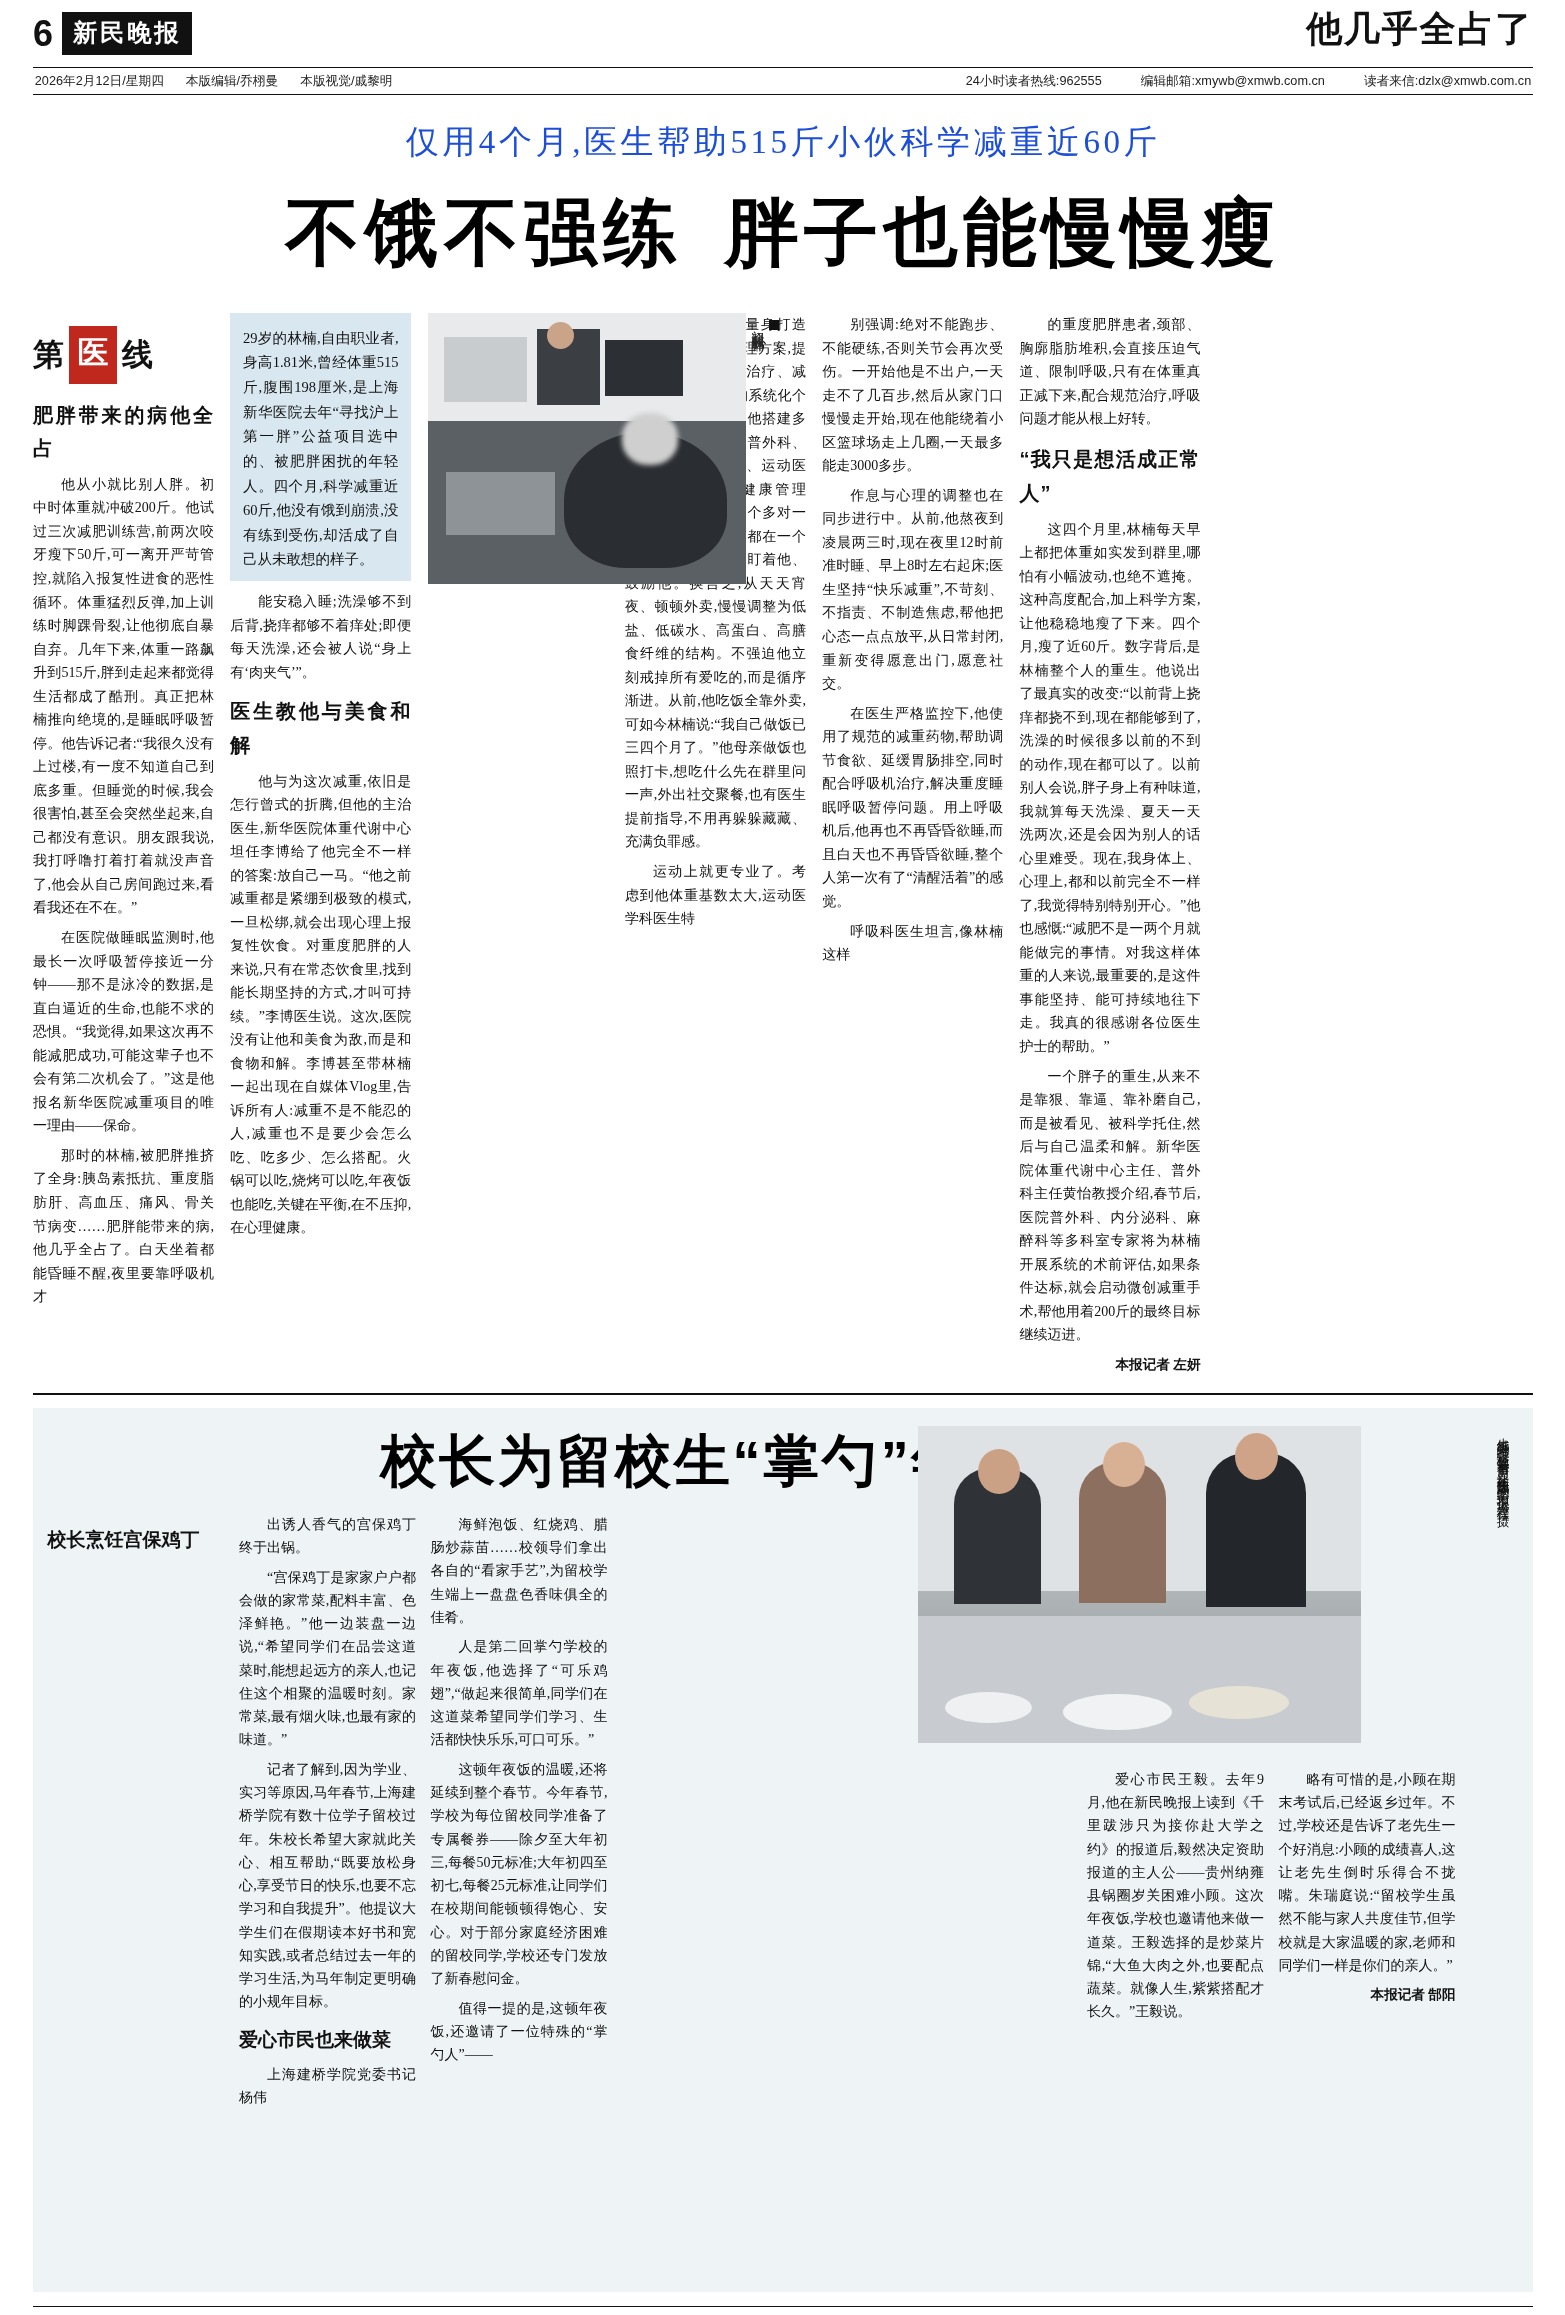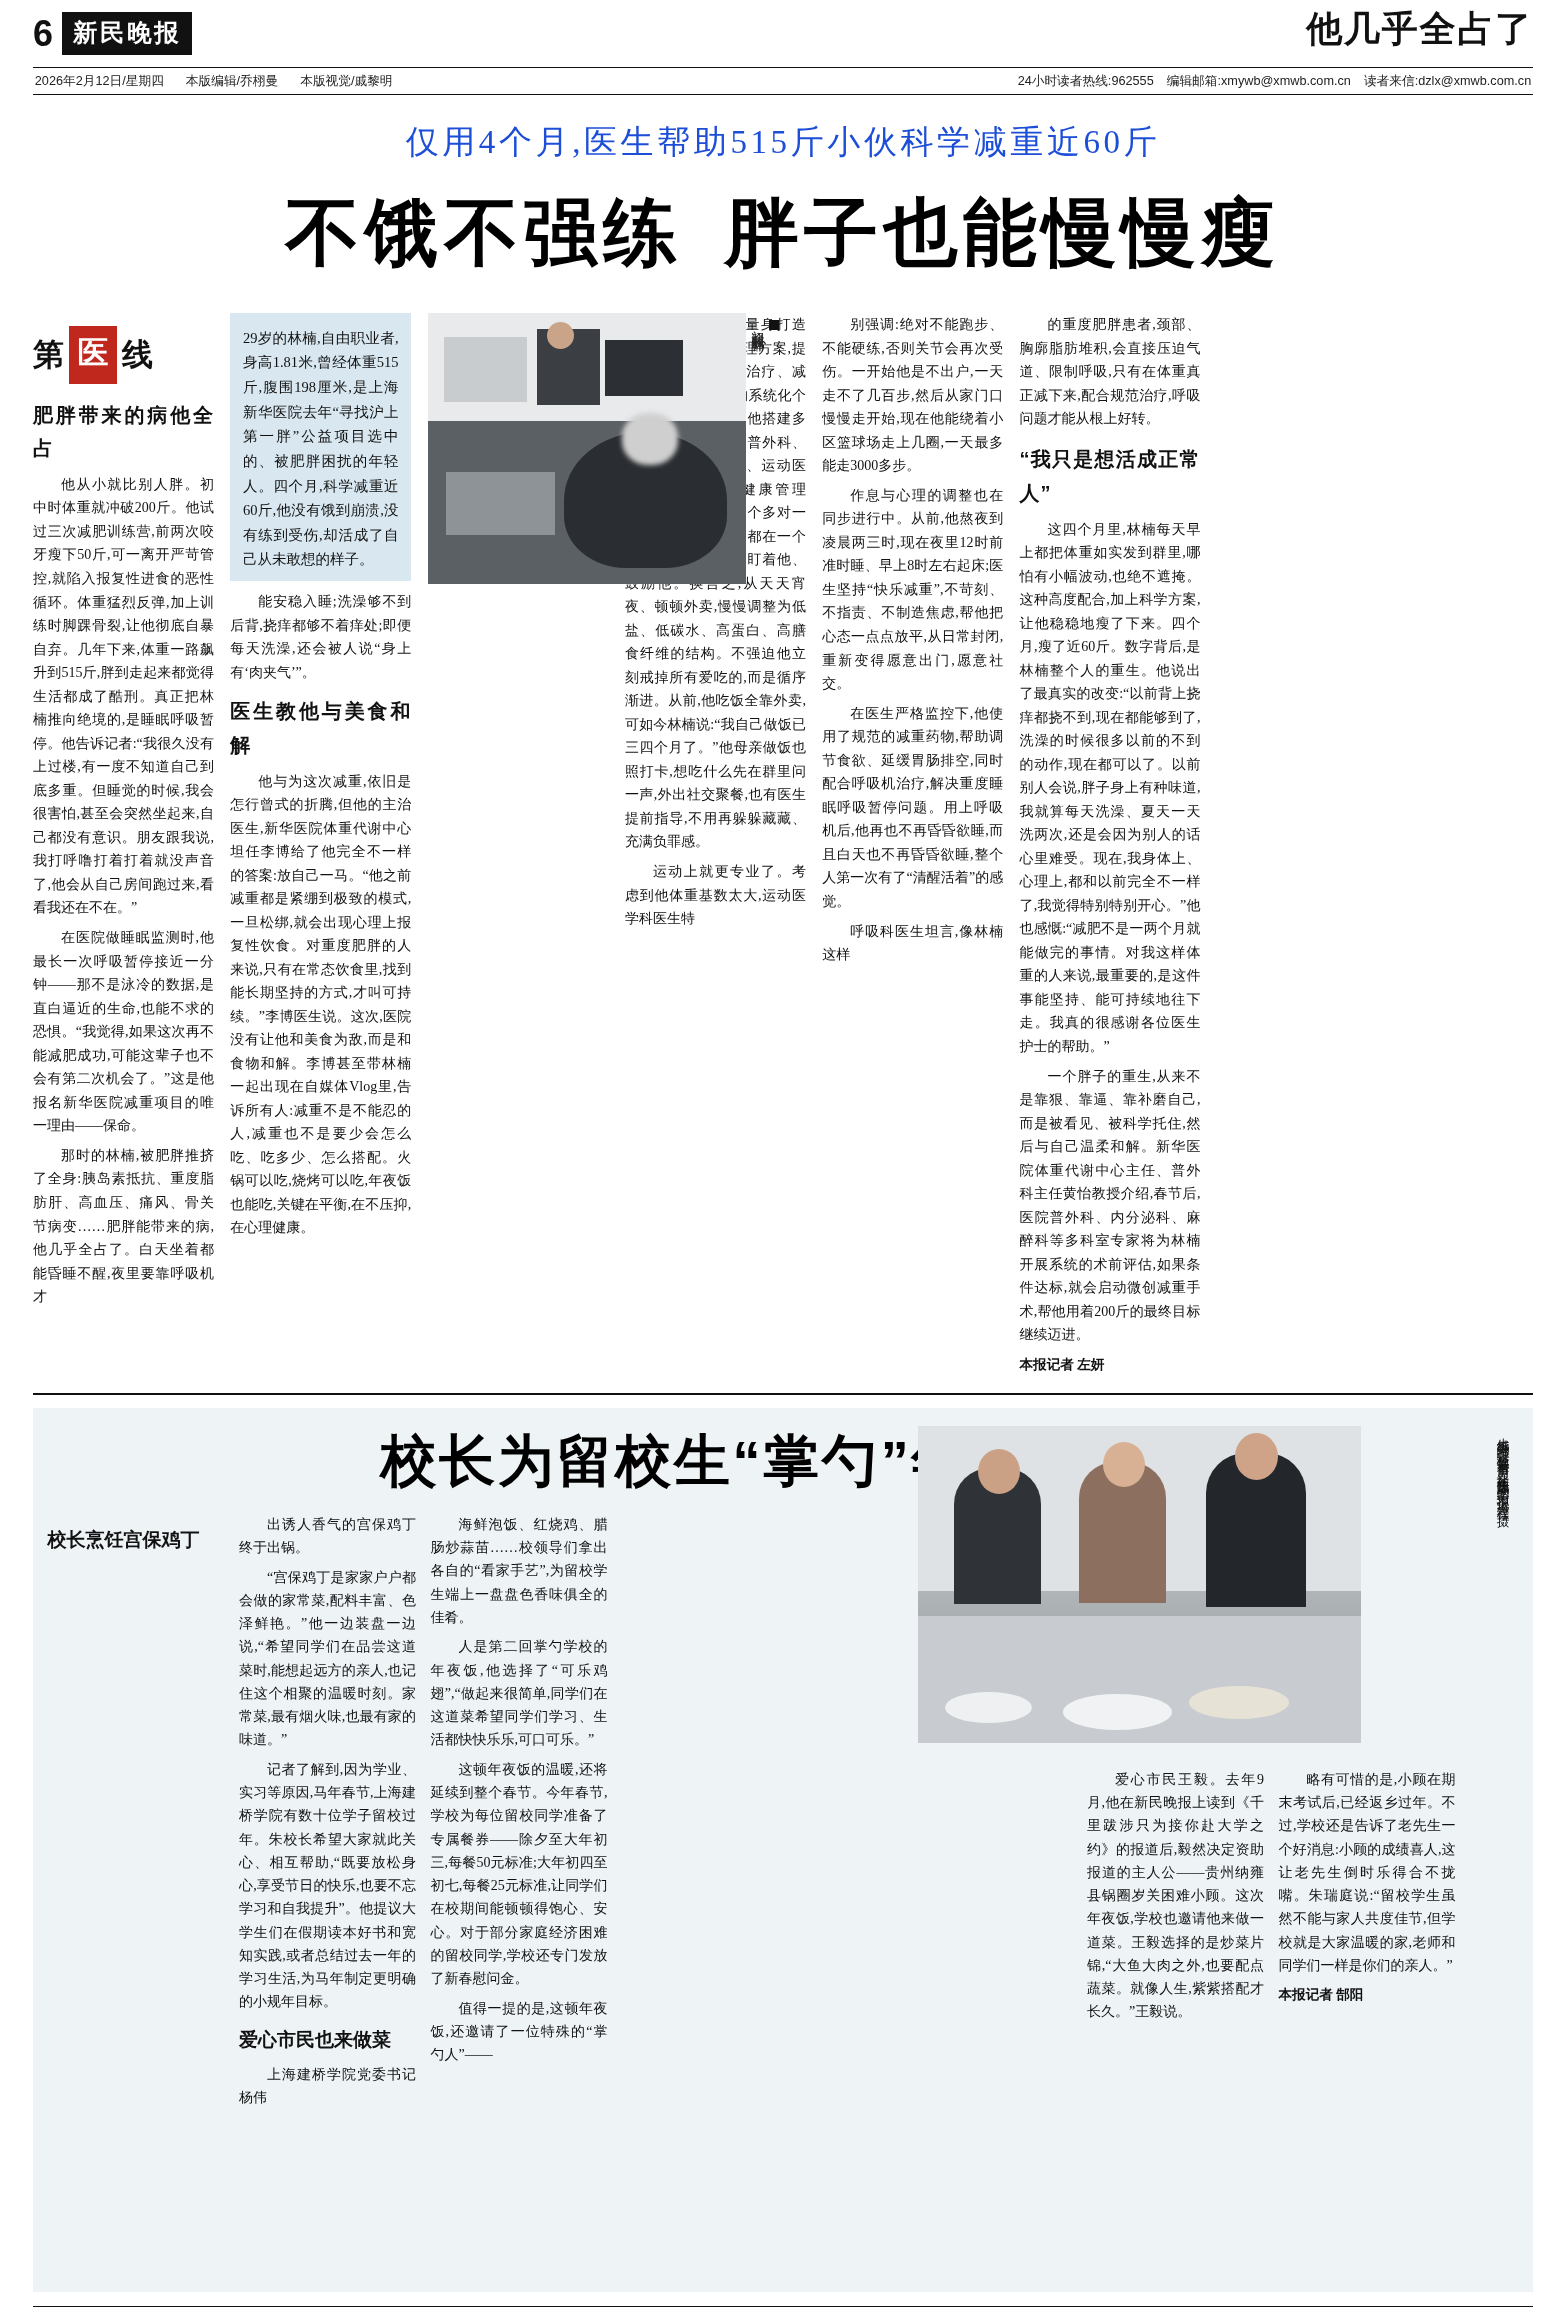--- a/index.html
+++ b/index.html
@@ -27,21 +27,21 @@
     font-family:"Liberation Sans", sans-serif;
     font-weight:bold; font-size:36px; letter-spacing:1.8px; color:#111;
   }
   .info-bar {
     display:flex; align-items:center; justify-content:space-between;
     border-top:1.8px solid #111; border-bottom:0.9px solid #111;
     font-size:12.7px; padding:4.5px 1.8px; color:#222;
     font-family:"Liberation Sans", sans-serif;
   }
   .info-left { display:flex; gap:22px; }
-  .info-right { display:flex; gap:13px; }
+  .info-right { display:flex; gap:39px; }
 
   
   .head-wrap { text-align:center; padding:25px 0 9px; }
   .kicker {
     font-size:33px; letter-spacing:3.6px; color:#1d4ed8; font-weight:normal;
     font-family:"Liberation Serif", serif;
   }
   .main-headline {
     font-family:"Liberation Sans", sans-serif;
     font-weight:bold; font-size:74px; letter-spacing:5.4px; margin-top:19px; color:#000;
@@ -64,21 +64,21 @@
     font-weight:bold; font-size:31px; padding:1.8px 8.1px 4.5px;
   }
   .sub-head {
     font-family:"Liberation Sans", sans-serif; font-weight:bold;
     font-size:20px; margin:11px 0 7.2px; letter-spacing:0.9px;
   }
   .sub-head-q {
     font-family:"Liberation Sans", sans-serif; font-weight:bold;
     font-size:20px; margin:12.7px 0 7.2px; letter-spacing:0.9px;
   }
-  .byline { text-align:left; font-size:13.6px; margin-top:7.2px; font-weight:bold; }
+  .byline { text-align:right; font-size:13.6px; margin-top:7.2px; font-weight:bold; }
 
   
   .lead-box {
     background:#d8e7f0; padding:12.7px 12.7px 9px; font-size:14.5px; line-height:1.7;
     text-align:justify; width:181px; box-sizing:border-box;
   }
   .photo-holder { position:relative; }
   .photo {
     width:318px; height:271px; background:#6a6f72; position:relative; overflow:hidden;
   }

